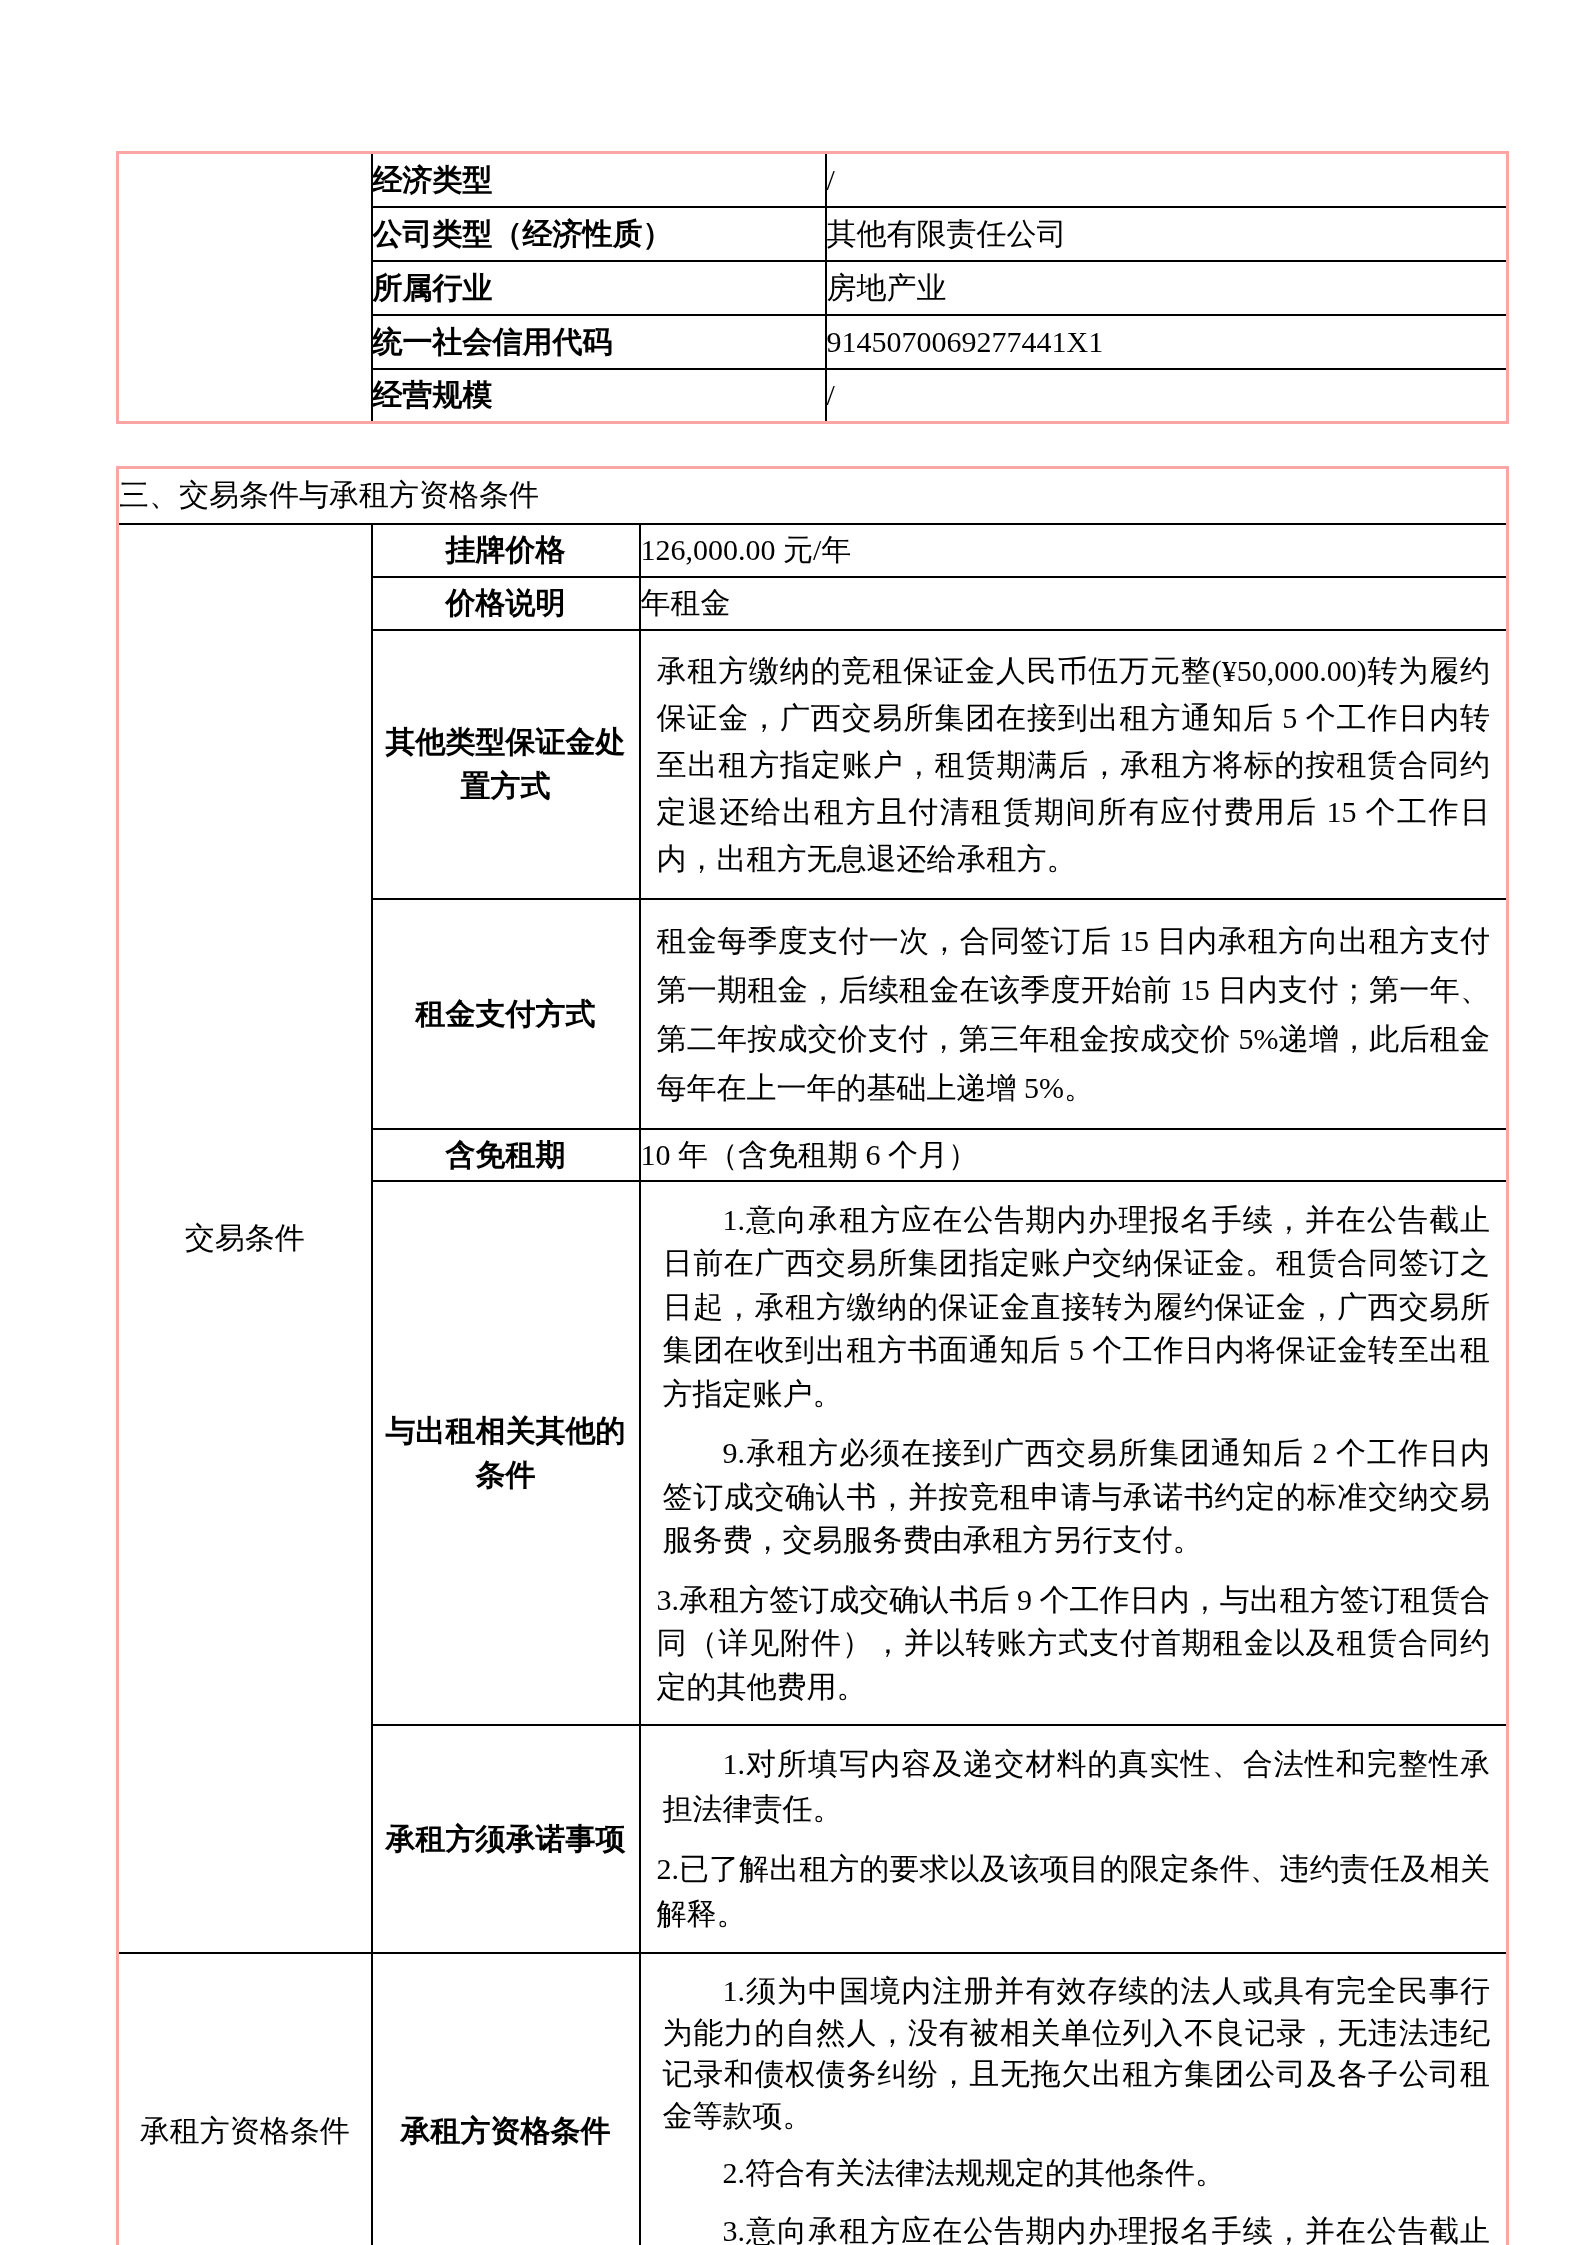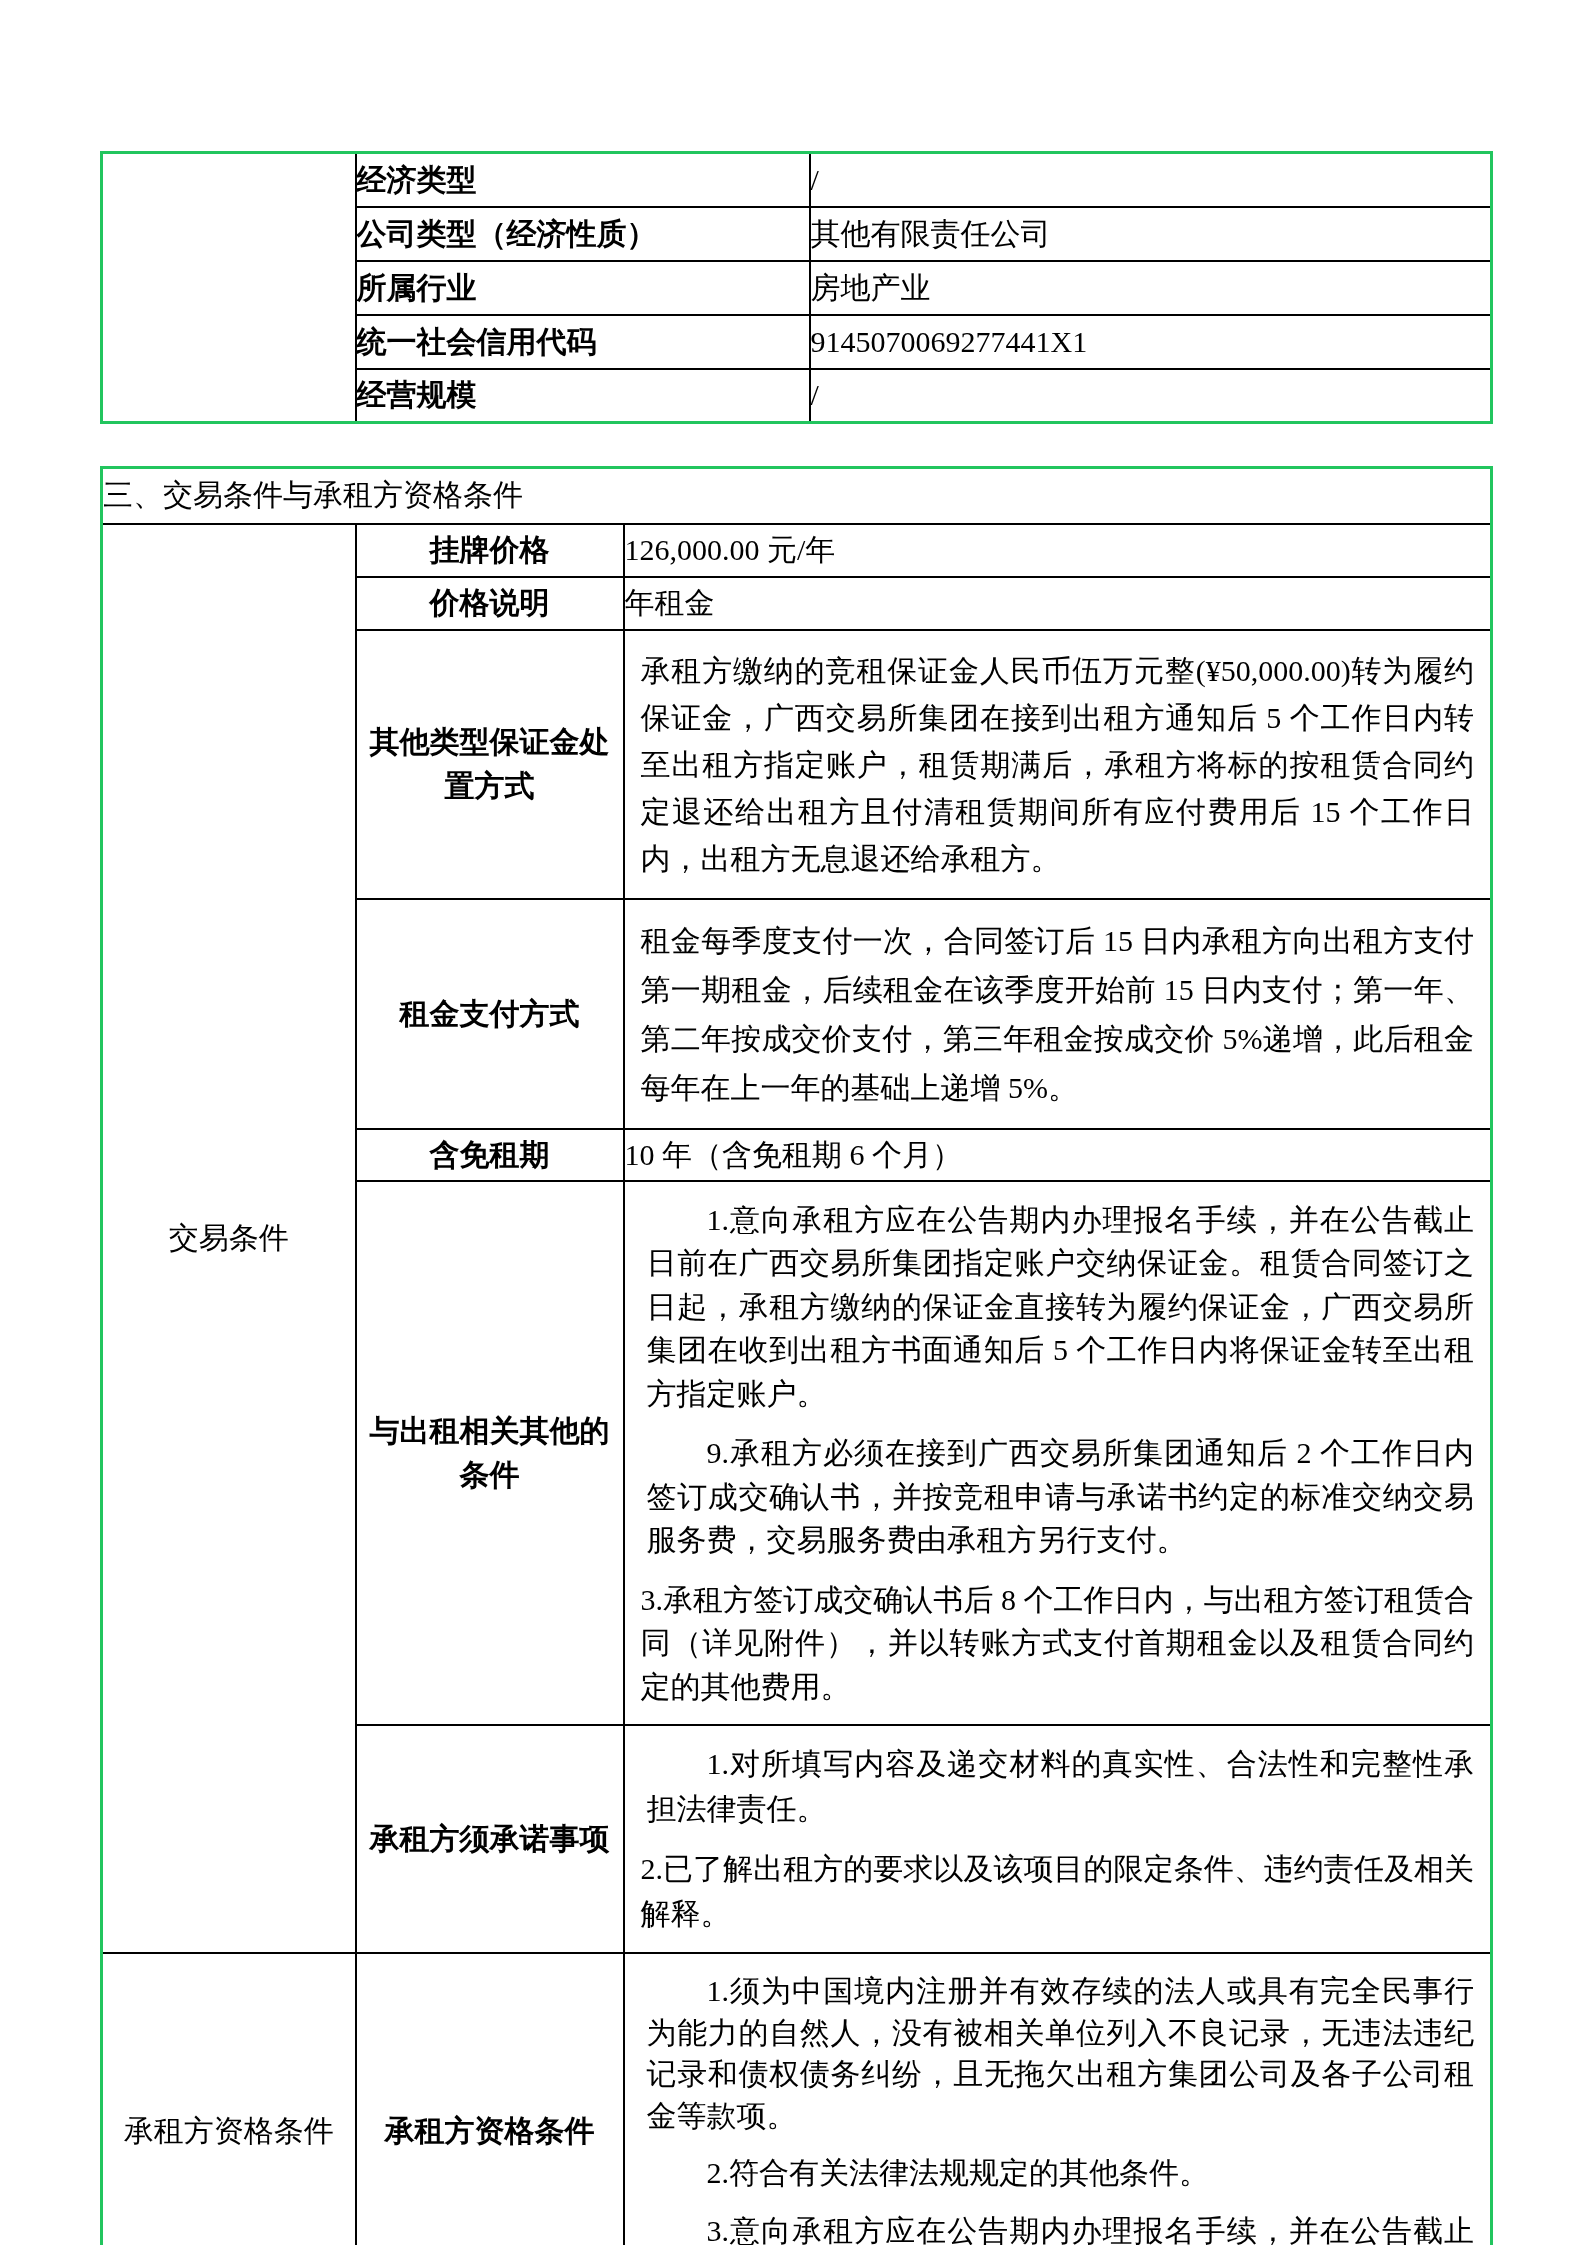--- a/index.html
+++ b/index.html
@@ -6,25 +6,25 @@
   body {
     width: 1587px; height: 2245px;
     background: #ffffff;
     color: #000000;
     font-family: "Liberation Serif", "DejaVu Serif", serif;
   }
   .page { position: relative; width: 1587px; height: 2245px; background: #ffffff; }
 
   table.tbl {
     position: absolute;
-    left: 100px;
+    left: 116px;
     border-collapse: collapse;
     table-layout: fixed;
     width: 1390px;
-    border: 3px solid #22c55e;
+    border: 3px solid #fca5a5;
   }
   .tbl td {
     border: 2px solid #000;
     padding: 0;
     font-size: 30px;
     color: #000;
     overflow: hidden;
   }
   .tbl1 { top: 151px; }
   .tbl2 { top: 466px; }
@@ -166,21 +166,21 @@
       <tr class="h52">
         <td class="lbl lbl-center">含免租期</td>
         <td class="val">10 年（含免租期 6 个月）</td>
       </tr>
 
       <tr class="h480">
         <td class="lbl lbl-center">与出租相关其他的条件</td>
         <td class="para lh435">
           <p class="ind">1.意向承租方应在公告期内办理报名手续，并在公告截止日前在广西交易所集团指定账户交纳保证金。租赁合同签订之日起，承租方缴纳的保证金直接转为履约保证金，广西交易所集团在收到出租方书面通知后 5 个工作日内将保证金转至出租方指定账户。</p>
           <p class="ind">9.承租方必须在接到广西交易所集团通知后 2 个工作日内签订成交确认书，并按竞租申请与承诺书约定的标准交纳交易服务费，交易服务费由承租方另行支付。</p>
-          <p>3.承租方签订成交确认书后 8 个工作日内，与出租方签订租赁合同（详见附件），并以转账方式支付首期租金以及租赁合同约定的其他费用。</p>
+          <p>3.承租方签订成交确认书后 9 个工作日内，与出租方签订租赁合同（详见附件），并以转账方式支付首期租金以及租赁合同约定的其他费用。</p>
         </td>
       </tr>
 
       <tr class="h179">
         <td class="lbl lbl-center">承租方须承诺事项</td>
         <td class="para lh445">
           <p class="ind">1.对所填写内容及递交材料的真实性、合法性和完整性承担法律责任。</p>
           <p>2.已了解出租方的要求以及该项目的限定条件、违约责任及相关解释。</p>
         </td>
       </tr>

